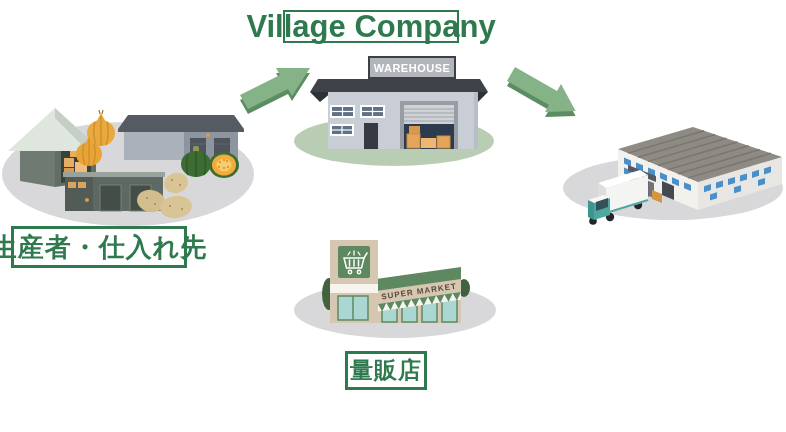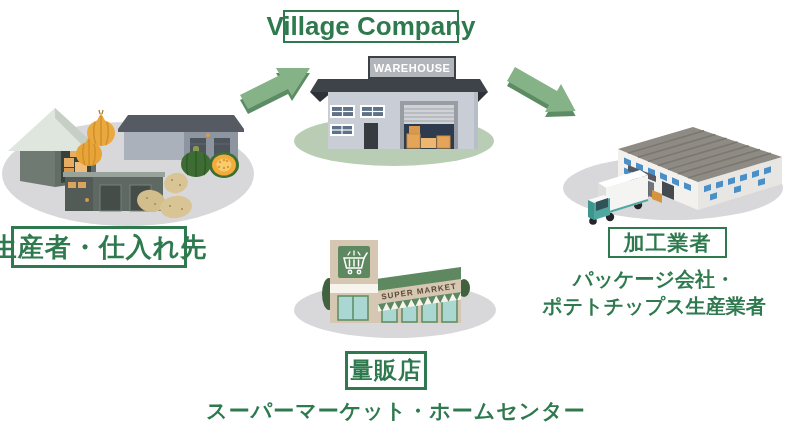--- a/index.html
+++ b/index.html
@@ -16,21 +16,21 @@
     position:absolute;box-sizing:border-box;
     border:2px solid var(--green);color:var(--green);font-weight:bold;
     display:flex;align-items:center;justify-content:center;
     white-space:nowrap;background:#fff0;
   }
   .sub{
     position:absolute;color:var(--green);font-weight:bold;text-align:center;
     white-space:nowrap;
   }
   svg{position:absolute;display:block;}
-  #title-box{left:283px;top:10px;width:176px;height:33px;font-size:26px;}
+  #title-box{left:283px;top:10px;width:176px;height:33px;font-size:31px;}
   #producers-box{left:11px;top:226px;width:176px;height:42px;font-size:26px;border-width:3px;letter-spacing:1px;}
   #processor-box{left:608px;top:227px;width:119px;height:31px;font-size:21px;letter-spacing:1px;}
   #processor-sub{left:522px;top:266px;width:264px;font-size:20px;line-height:27px;}
   #retailer-box{left:345px;top:351px;width:82px;height:39px;font-size:23px;border-width:3px;letter-spacing:1px;}
   #retailer-sub{left:196px;top:397px;width:400px;font-size:21px;letter-spacing:1px;}
   #farm-svg{left:0;top:88px;}
   #warehouse-svg{left:288px;top:52px;}
   #factory-svg{left:560px;top:118px;}
   #market-svg{left:288px;top:238px;}
   #arrow1-svg{left:232px;top:56px;}
@@ -275,26 +275,18 @@
   </svg>
   <svg id="arrow2-svg" width="92" height="62" viewBox="0 0 92 62">
     <polygon points="10,26 52,50 48,57 78.6,56 64,29 60,36 18,12" fill="#5c8c63"></polygon>
     <polygon points="10,21 52,45 48,52 78.6,51 64,24 60,31 18,7" fill="#85b287"></polygon>
   </svg>
 
   <div class="label-box" id="producers-box">
     <span>生産者・仕入れ先</span>
   </div>
 
-  <div class="label-box" id="processor-box">
-    <span>加工業者</span>
-  </div>
-  <div class="sub" id="processor-sub">
-    <div>パッケージ会社・</div>
-    <div>ポテトチップス生産業者</div>
-  </div>
 
   <div class="label-box" id="retailer-box">
     <span>量販店</span>
   </div>
-  <div class="sub" id="retailer-sub">スーパーマーケット・ホームセンター</div>
 
 </div>
 
 </body></html>

